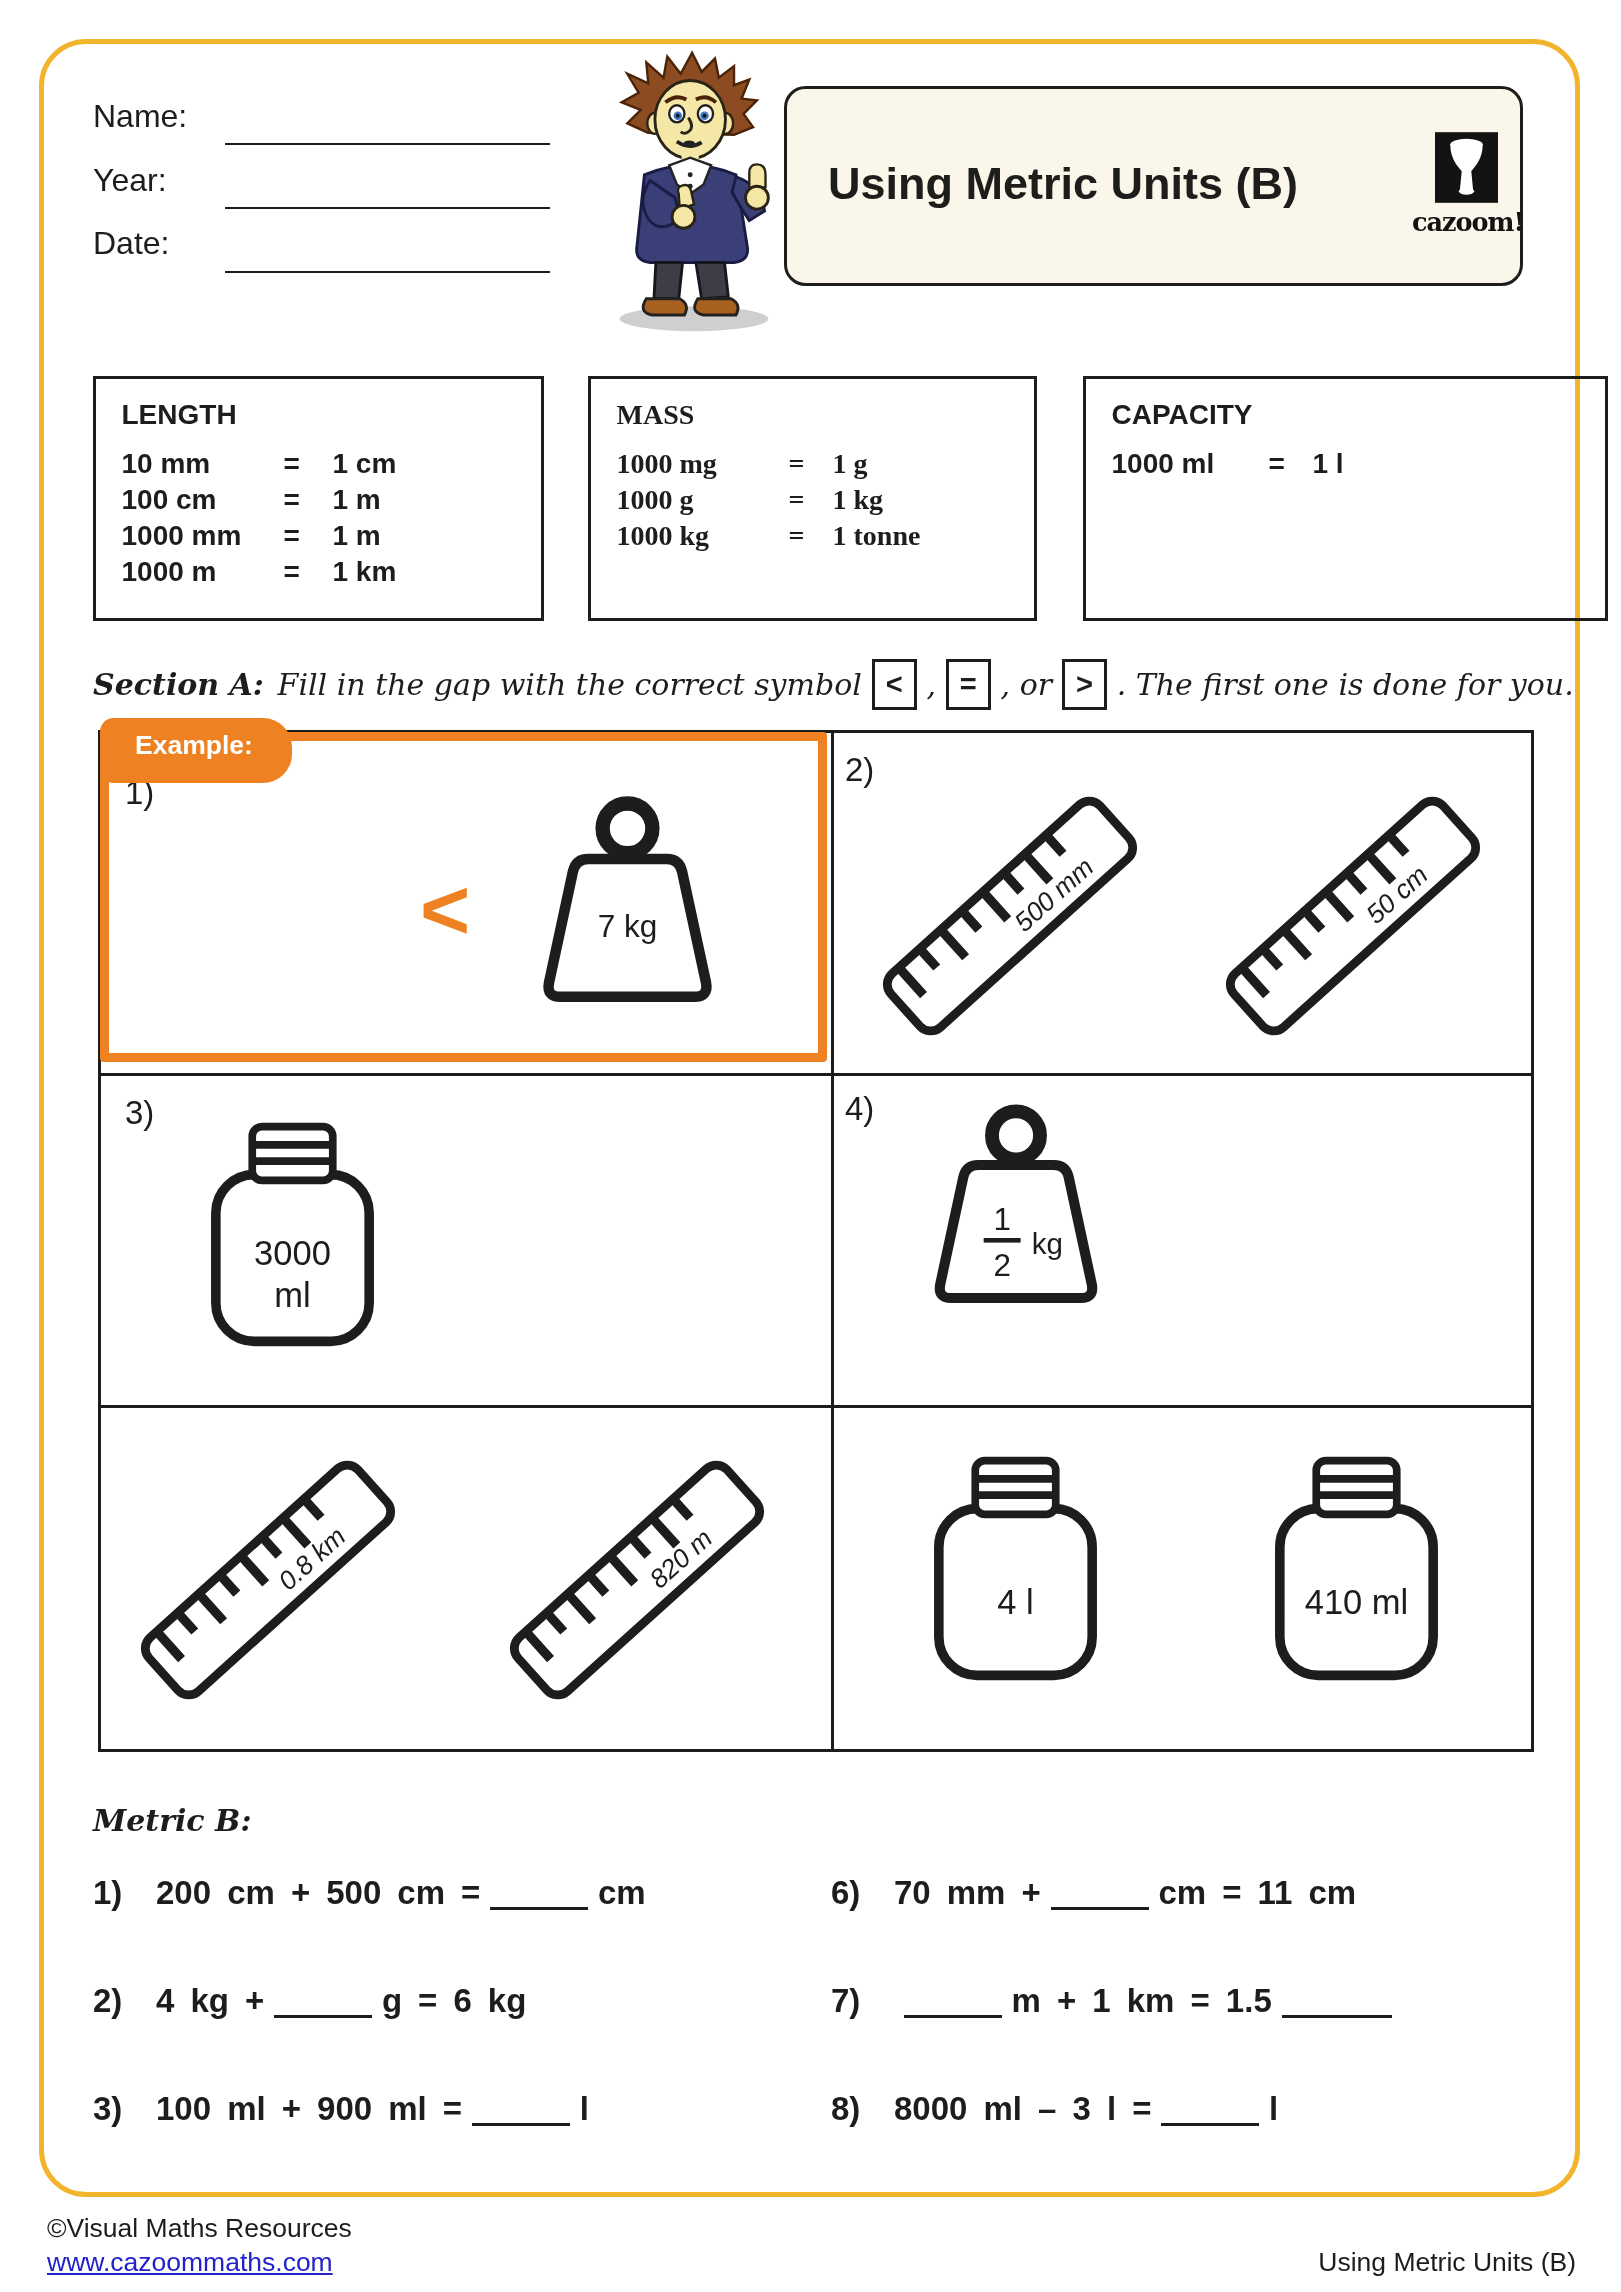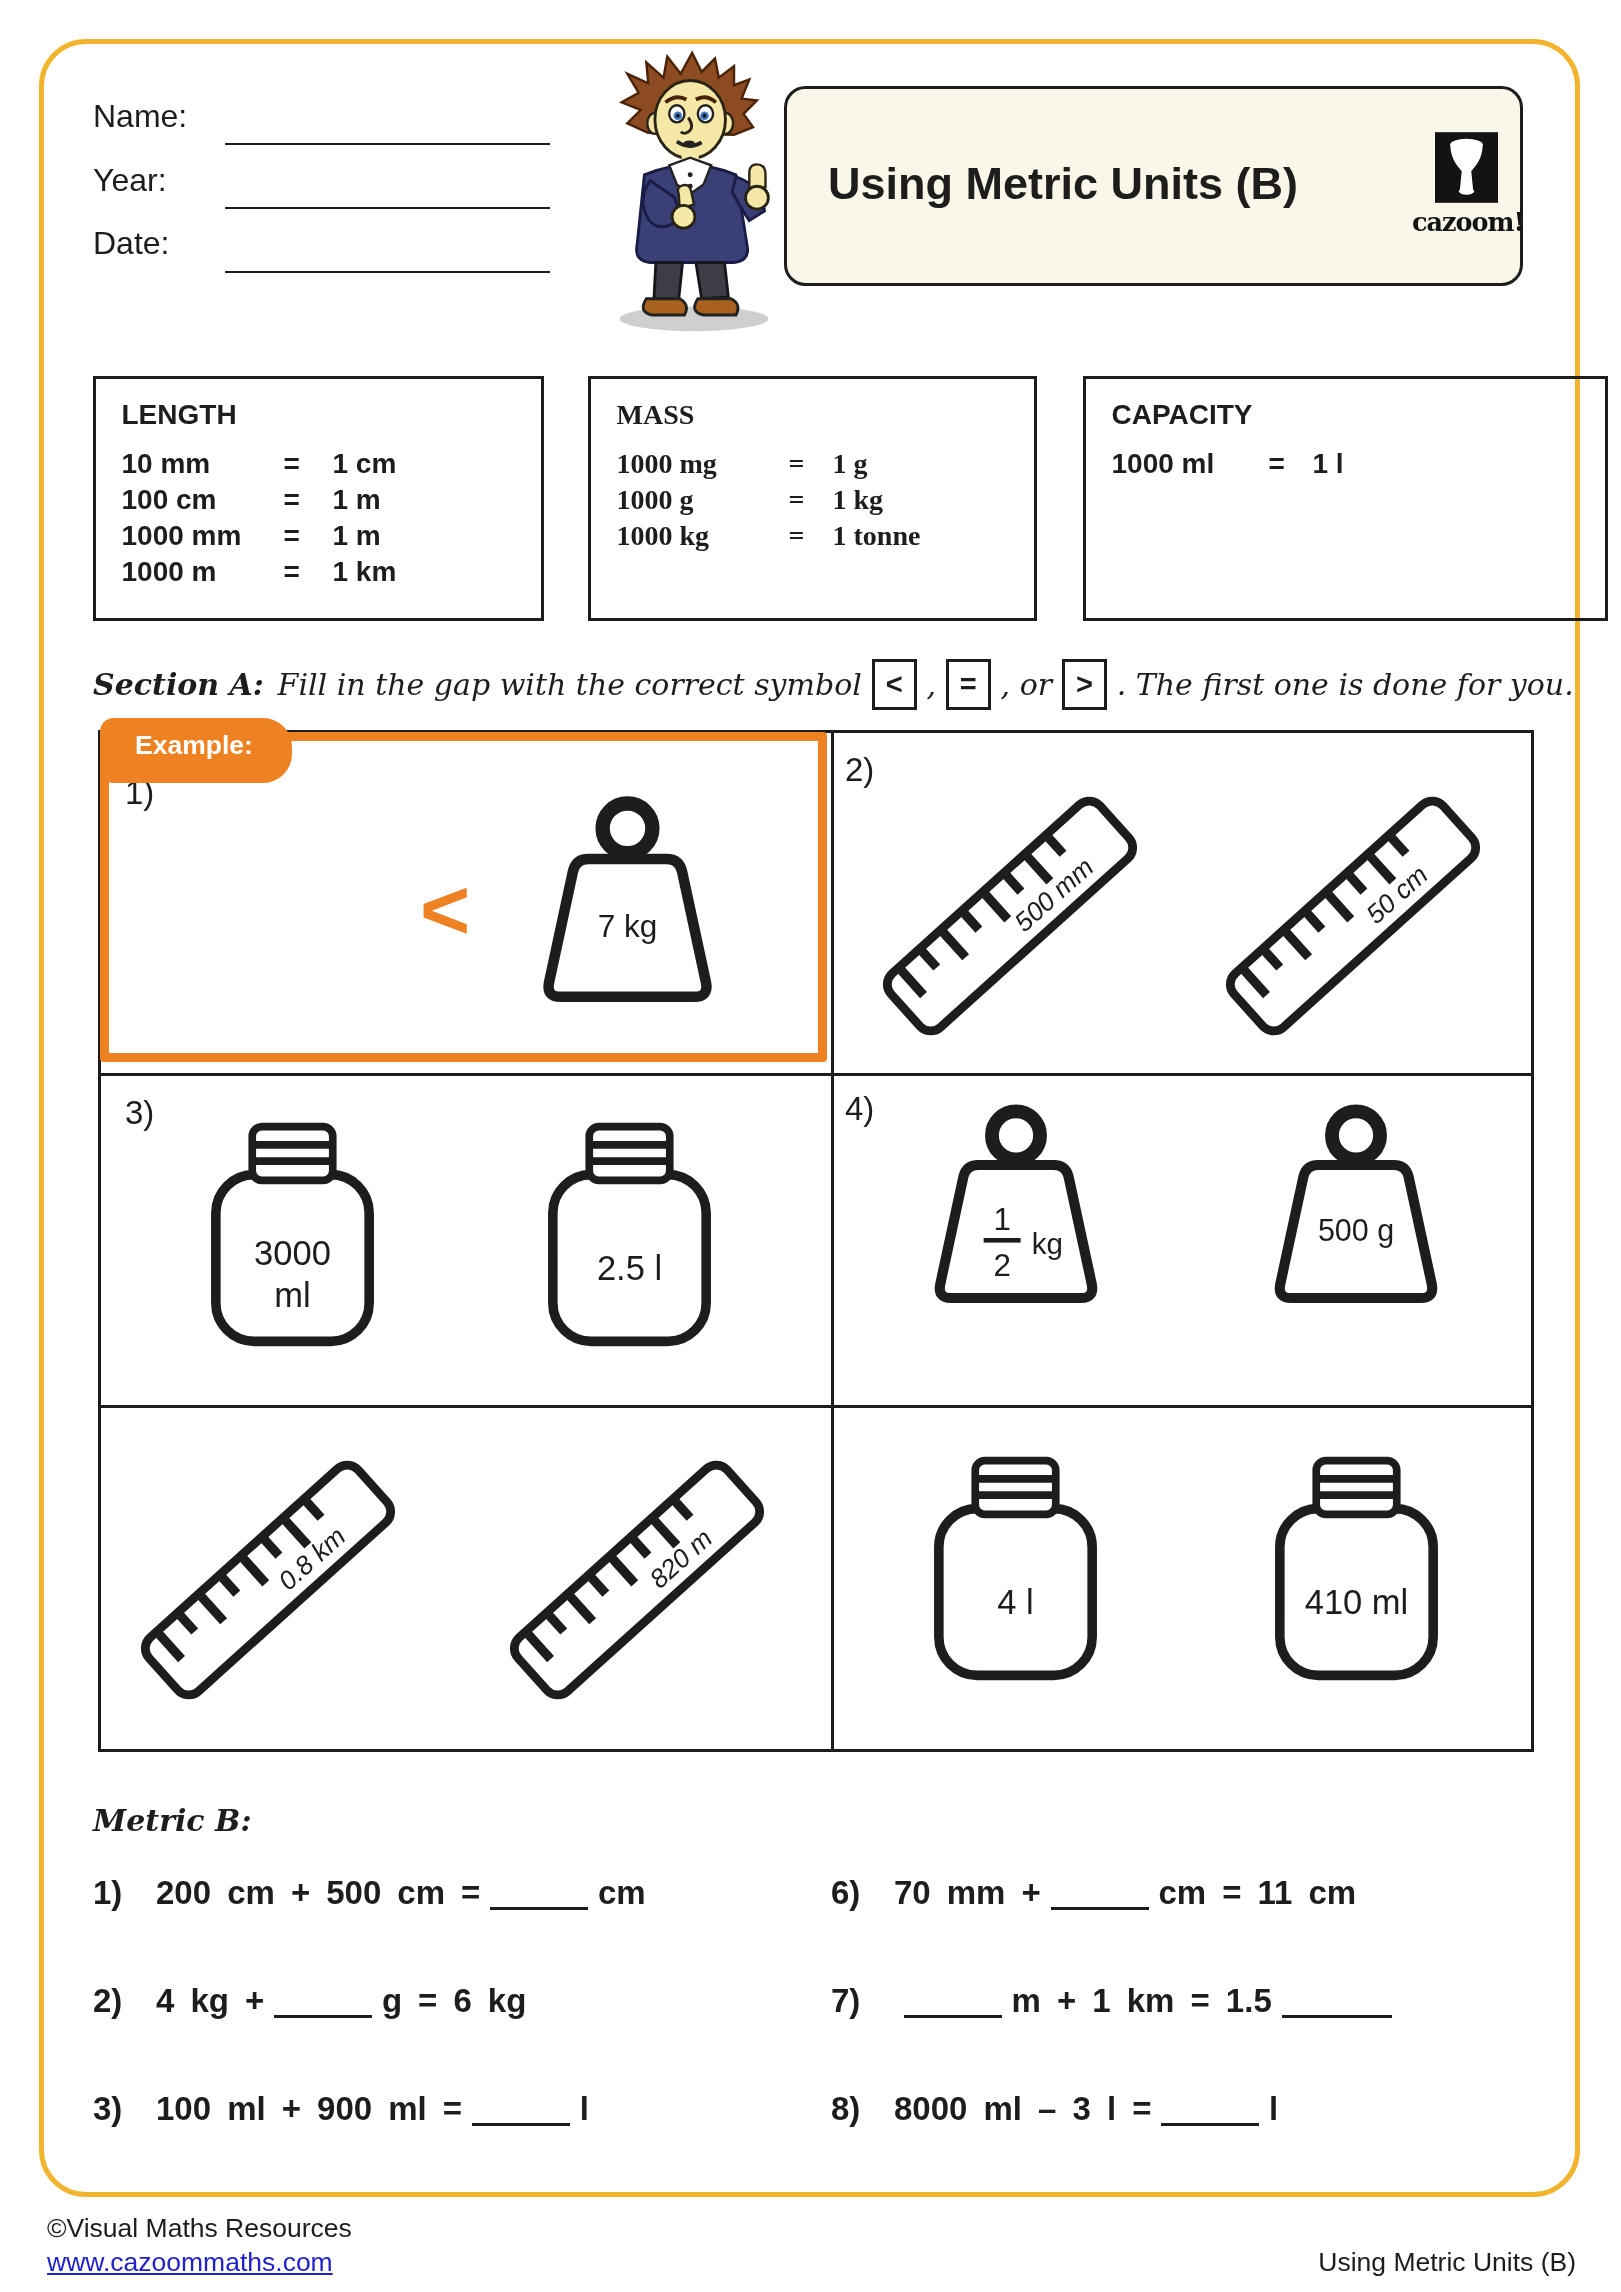--- a/index.html
+++ b/index.html
@@ -231,46 +231,31 @@
 
   <div class="item" style="left:208px;top:1119px;">
     <svg width="169" height="230" viewBox="0 0 176 240">
       <rect x="8" y="58" width="160" height="174" rx="40" fill="#fff" stroke="#1d1d1b" stroke-width="10"></rect>
       <rect x="46" y="8" width="84" height="56" rx="10" fill="#fff" stroke="#1d1d1b" stroke-width="8"></rect>
       <path d="M48 27 h80 M48 44 h80" stroke="#1d1d1b" stroke-width="8"></path>
       <text class="jlabel" x="88" y="152" text-anchor="middle">3000</text>
       <text class="jlabel" x="88" y="196" text-anchor="middle">ml</text>
     </svg>
   </div>
-  <div class="item" style="left:545px;top:1119px;">
-    <svg width="169" height="230" viewBox="0 0 176 240">
-      <rect x="8" y="58" width="160" height="174" rx="40" fill="#fff" stroke="#1d1d1b" stroke-width="10"></rect>
-      <rect x="46" y="8" width="84" height="56" rx="10" fill="#fff" stroke="#1d1d1b" stroke-width="8"></rect>
-      <path d="M48 27 h80 M48 44 h80" stroke="#1d1d1b" stroke-width="8"></path>
-      <text class="jlabel" x="88" y="168" text-anchor="middle">2.5 l</text>
-    </svg>
-  </div>
 
   <div class="item" style="left:919px;top:1100px;">
     <svg width="194" height="215" viewBox="0 0 210 232">
       <circle cx="105" cy="38" r="26" fill="none" stroke="#1d1d1b" stroke-width="15"></circle>
       <path d="M64 70 h82 q13 0 16 13 l25 116 q3 15 -12 15 H35 q-15 0 -12 -15 L48 83 q3 -13 16 -13 z" fill="#fff" stroke="#1d1d1b" stroke-width="11" stroke-linejoin="round"></path>
       <text class="wfrac" x="90" y="140" text-anchor="middle">1</text>
       <rect x="70" y="149" width="40" height="5" fill="#1d1d1b"></rect>
       <text class="wfrac" x="90" y="190" text-anchor="middle">2</text>
       <text class="wunit" x="122" y="166">kg</text>
     </svg>
   </div>
-  <div class="item" style="left:1259px;top:1100px;">
-    <svg width="194" height="215" viewBox="0 0 210 232">
-      <circle cx="105" cy="38" r="26" fill="none" stroke="#1d1d1b" stroke-width="15"></circle>
-      <path d="M64 70 h82 q13 0 16 13 l25 116 q3 15 -12 15 H35 q-15 0 -12 -15 L48 83 q3 -13 16 -13 z" fill="#fff" stroke="#1d1d1b" stroke-width="11" stroke-linejoin="round"></path>
-      <text class="wlabel" x="105" y="152" text-anchor="middle">500 g</text>
-    </svg>
-  </div>
 
   <div class="ruler-wrap" style="left:121px;top:1538px;">
     <svg width="294" height="84" viewBox="0 0 300 86">
       <rect x="6" y="6" width="288" height="74" rx="15" fill="#fff" stroke="#1d1d1b" stroke-width="9"></rect>
       <path d="M30 10 v34 M59 10 v22 M88 10 v34 M117 10 v22 M146 10 v34 M175 10 v22 M204 10 v34 M233 10 v22" stroke="#1d1d1b" stroke-width="9.5" fill="none"></path>
       <text class="ruler-label" x="198" y="66" text-anchor="middle">0.8 km</text>
     </svg>
   </div>
   <div class="ruler-wrap" style="left:490px;top:1538px;">
     <svg width="294" height="84" viewBox="0 0 300 86">

